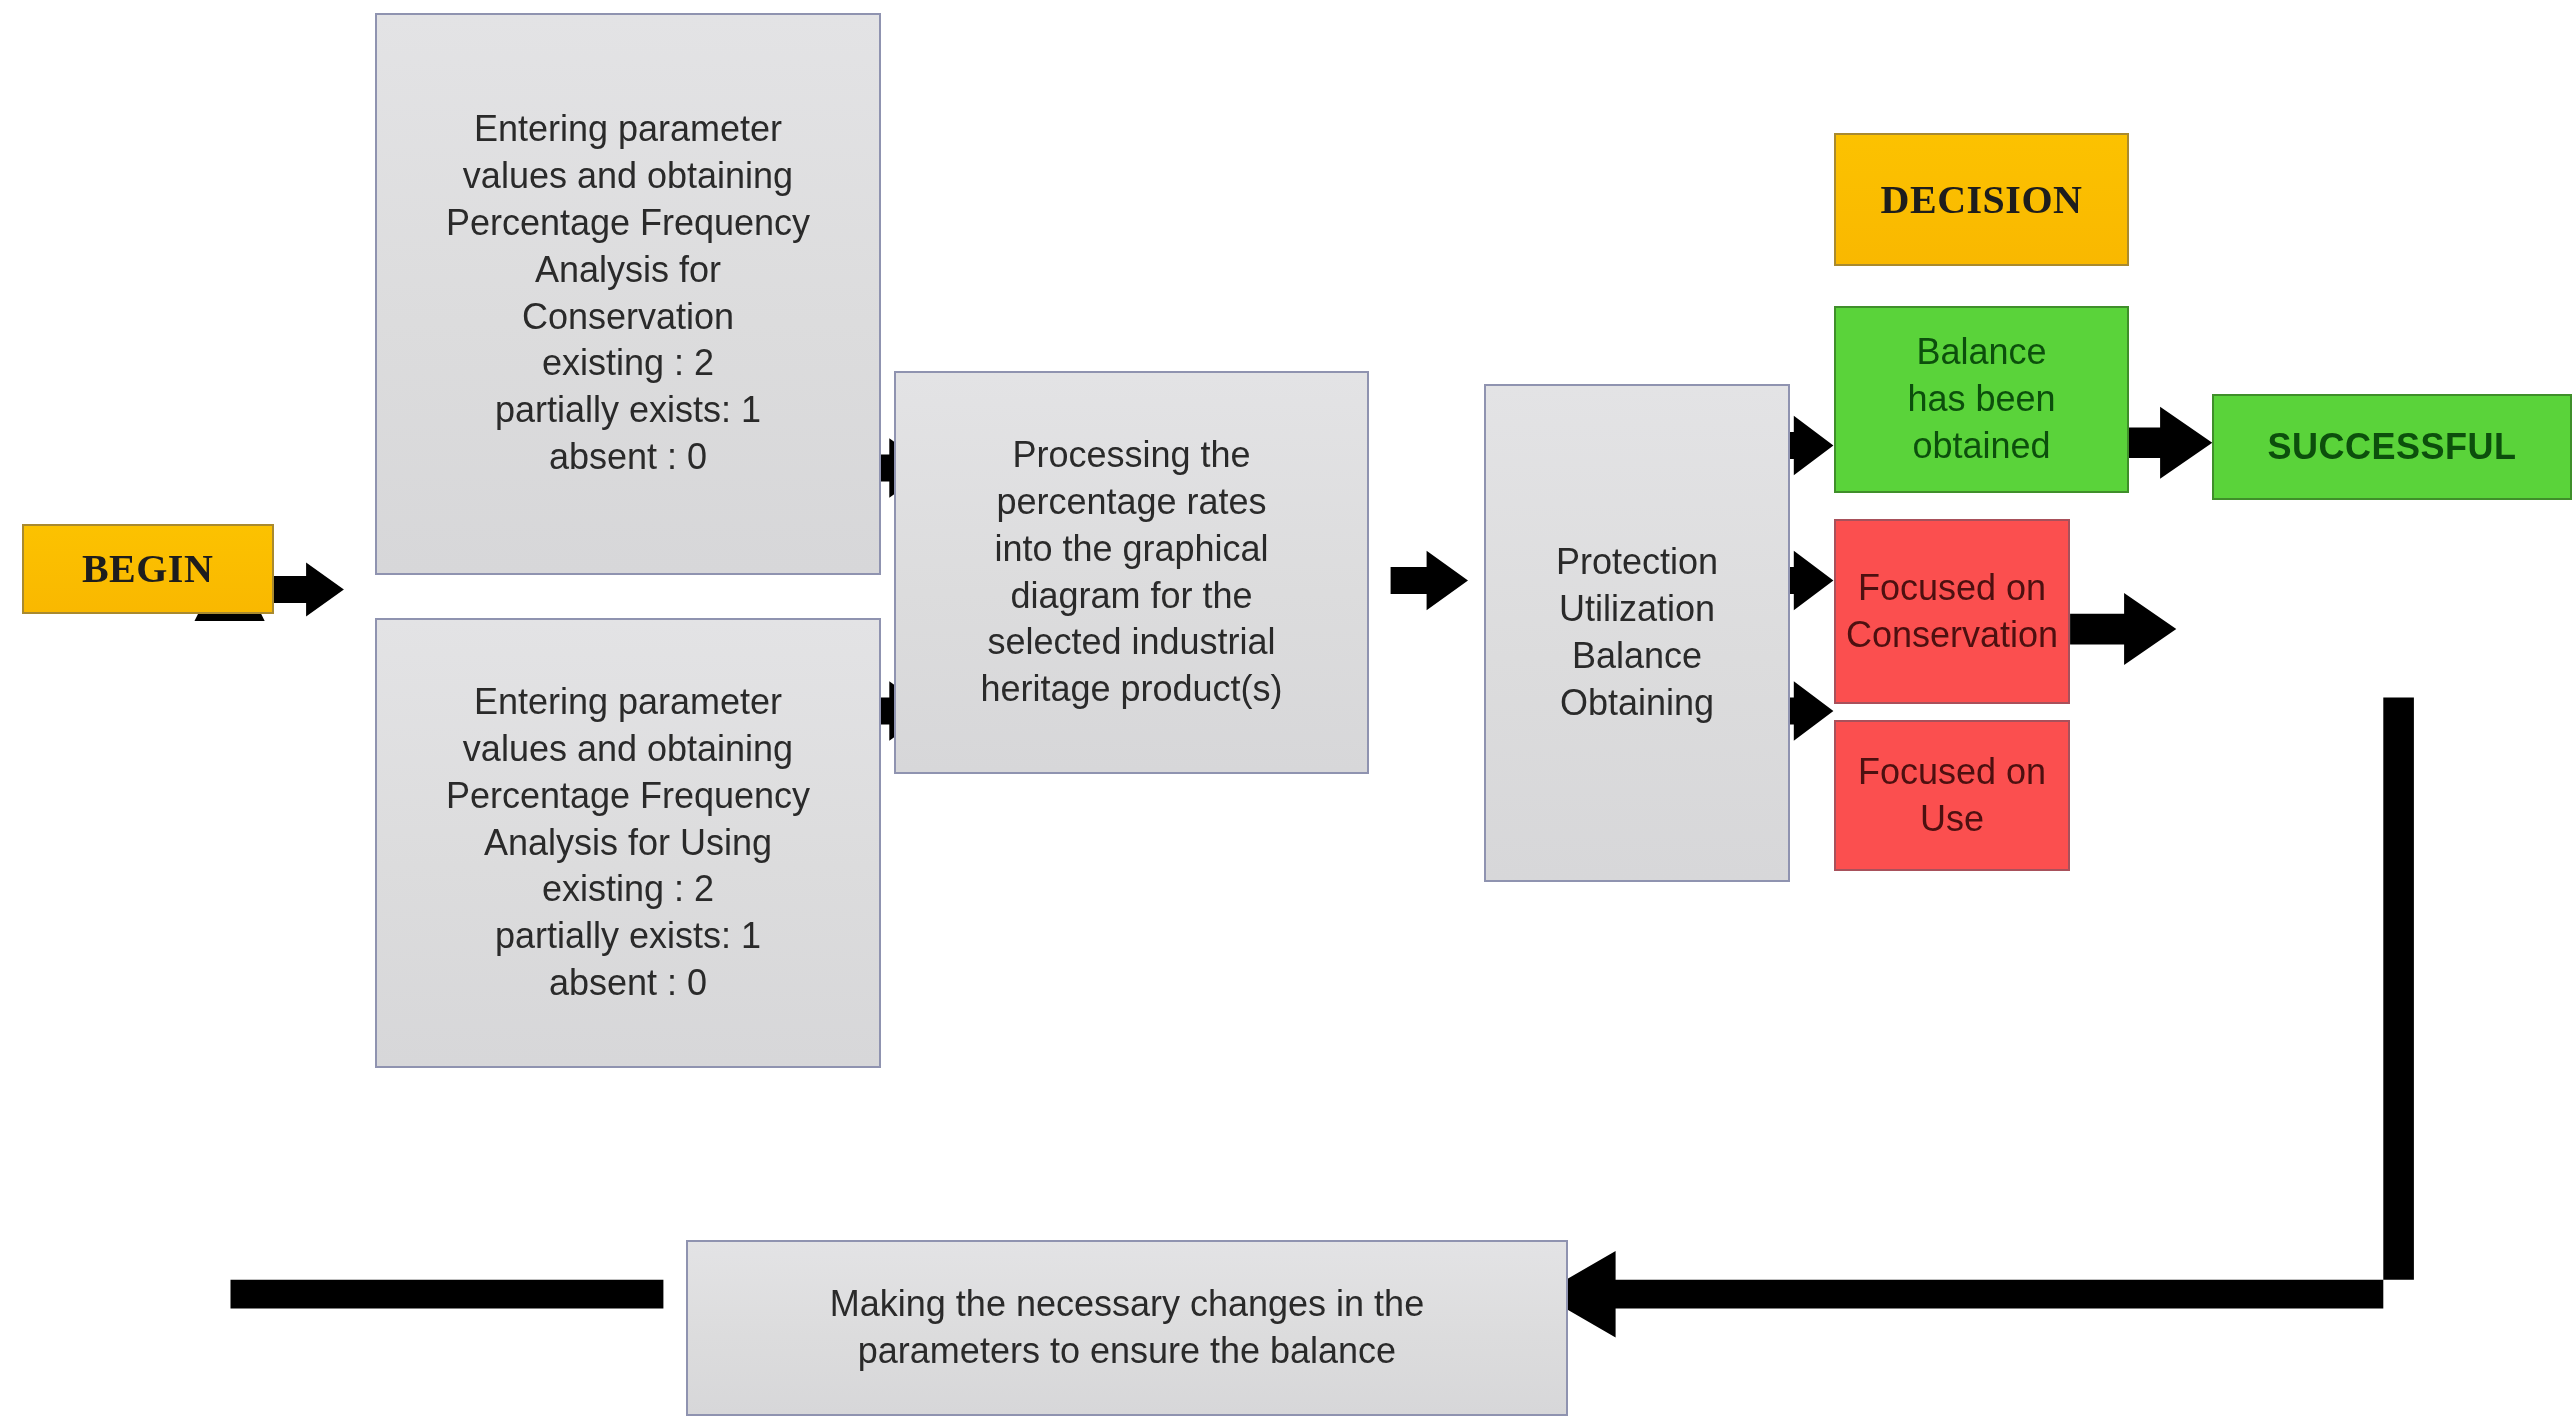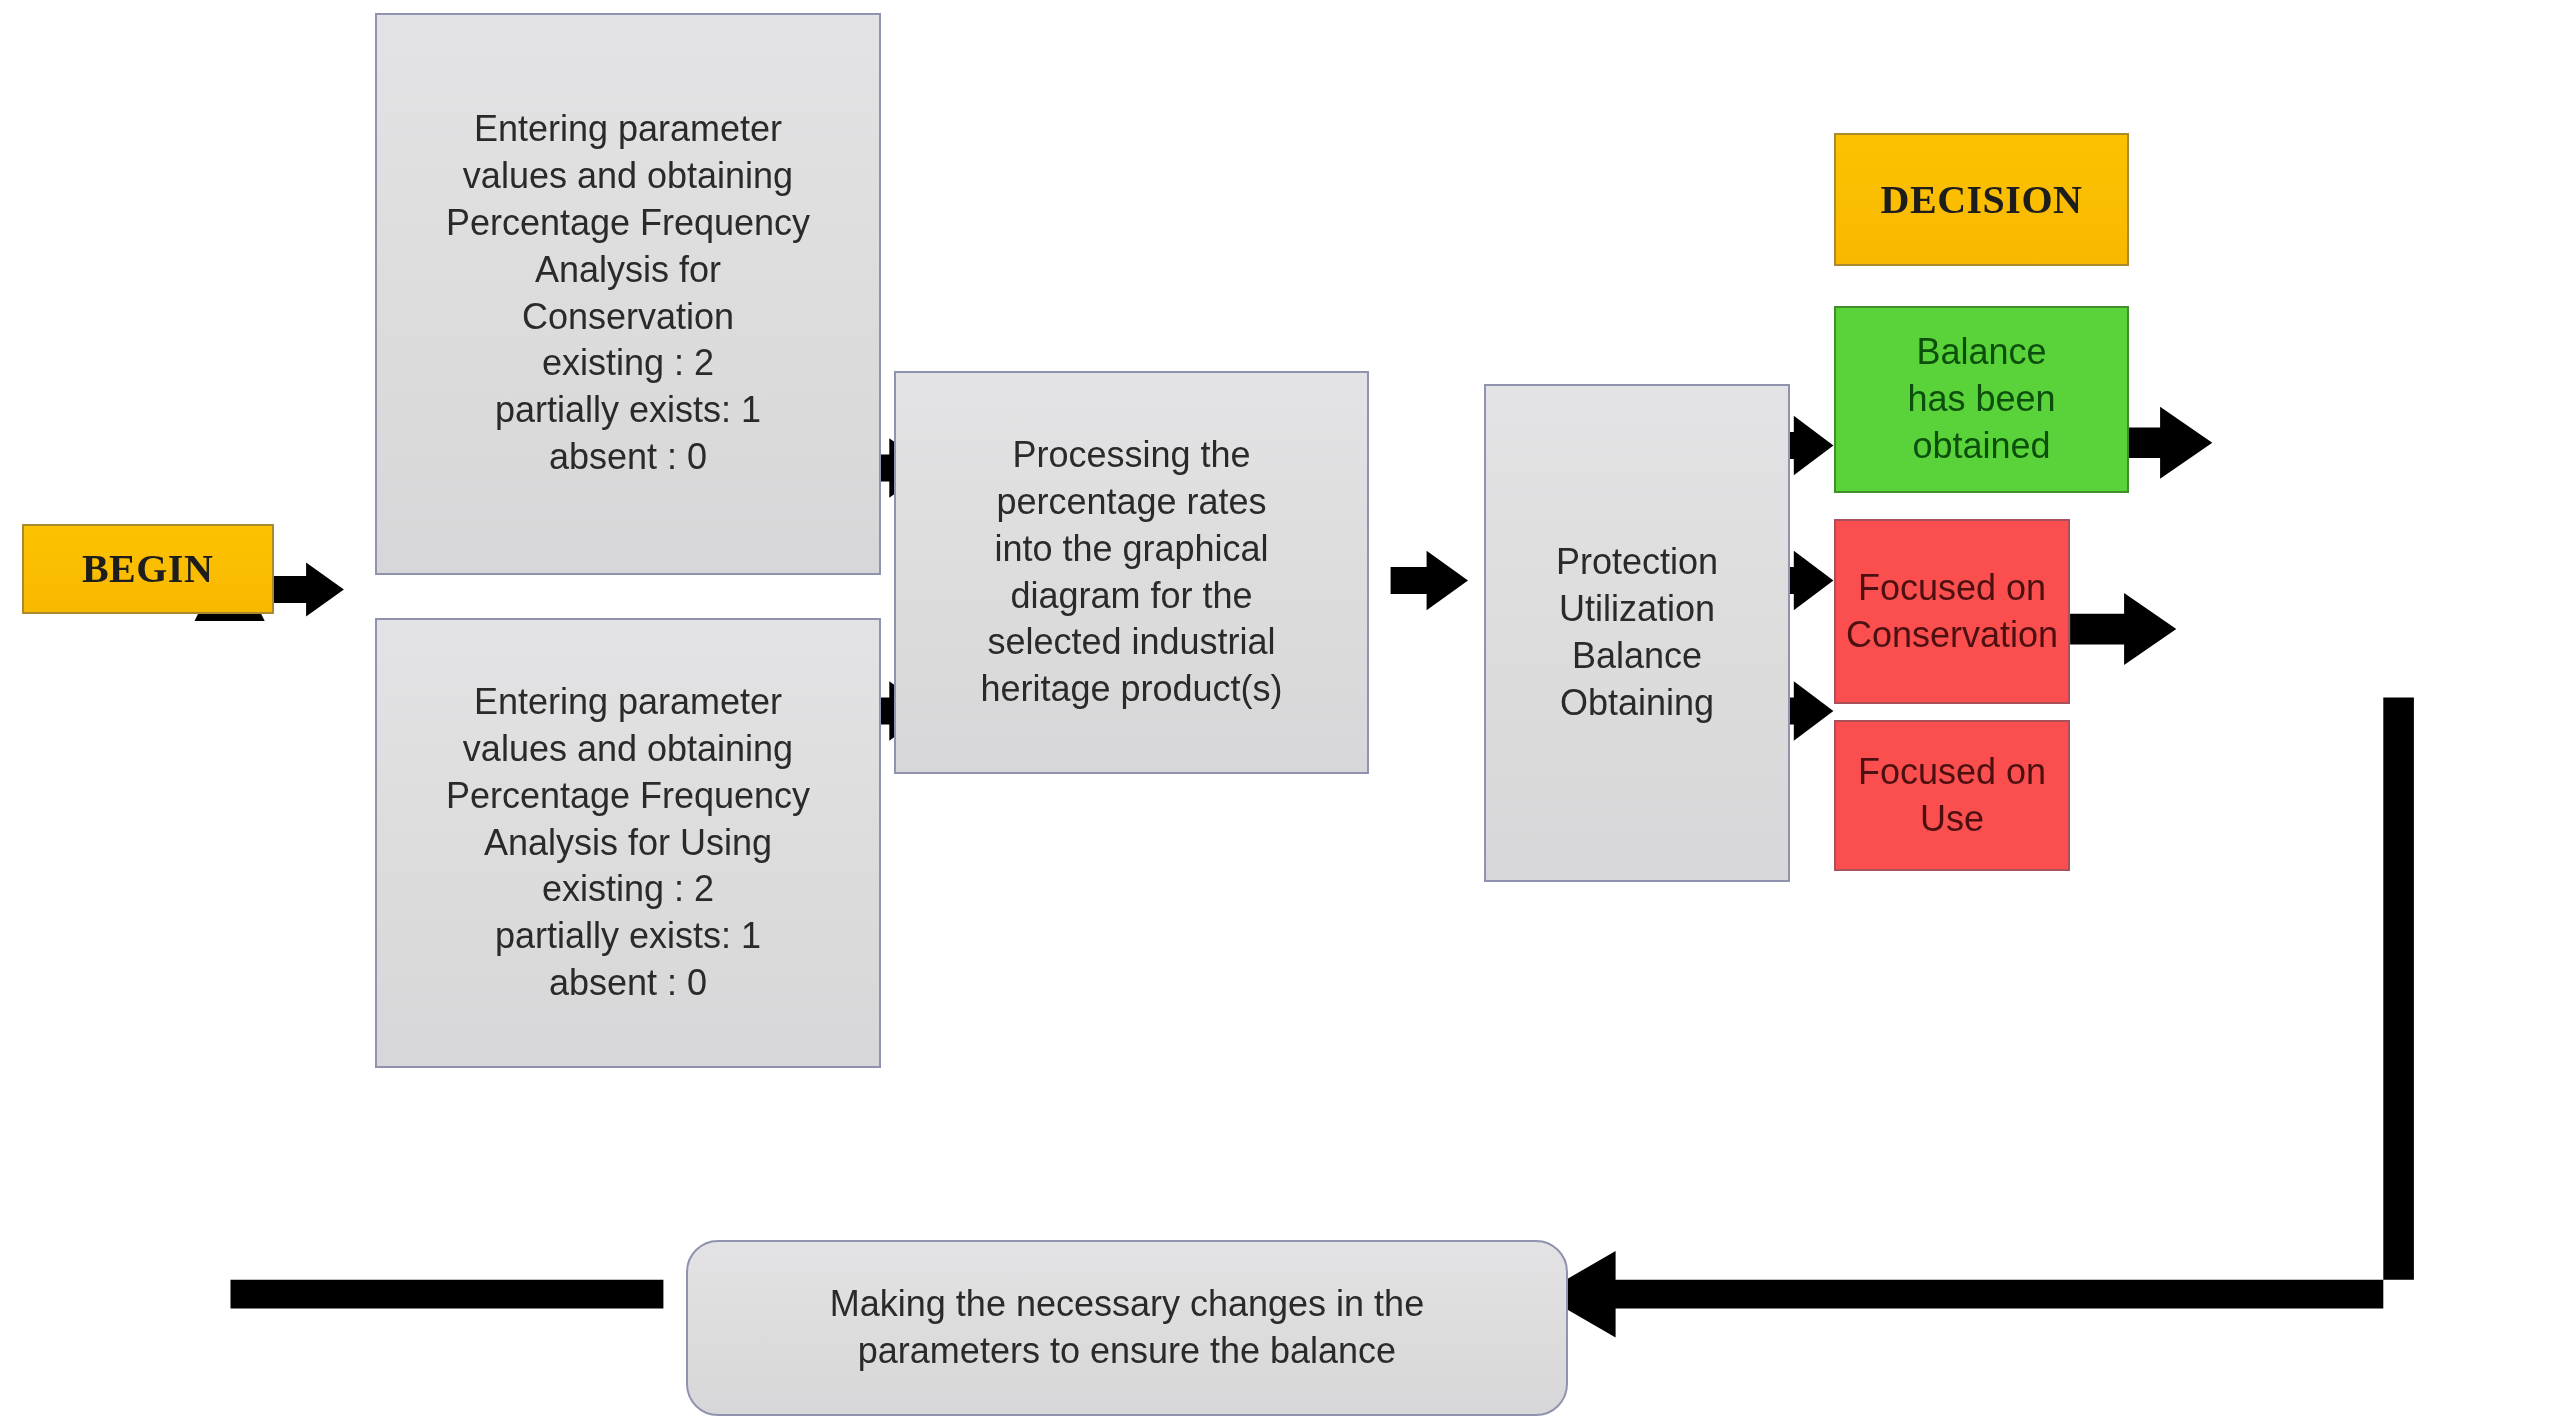--- a/index.html
+++ b/index.html
@@ -186,21 +186,24 @@
   <div class="node red" style="left:1834px; top:519px; width:236px; height:185px; padding:7.2px 5.4px;">
     <span>Focused on
 Conservation</span>
   </div>
 
   <div class="node red" style="left:1834px; top:720px; width:236px; height:151px; padding:7.2px 5.4px;">
     <span>Focused on
 Use</span>
   </div>
 
-
-
-  <div class="node proc" style="left:660px; top:1240px; width:882px; height:176px; padding:9px 18px; font-size:36px;border-radius:32px;">
+  <div class="node green bold" style="left:2212px; top:394px; width:360px; height:106px;">
+    <span>SUCCESSFUL</span>
+  </div>
+
+
+  <div class="node proc" style="left:660px; top:1240px; width:882px; height:176px; padding:9px 18px; font-size:36px;">
     <span>Making the necessary changes in the
 parameters to ensure the balance</span>
   </div>
 
 </div>
 
 
 </body></html>

